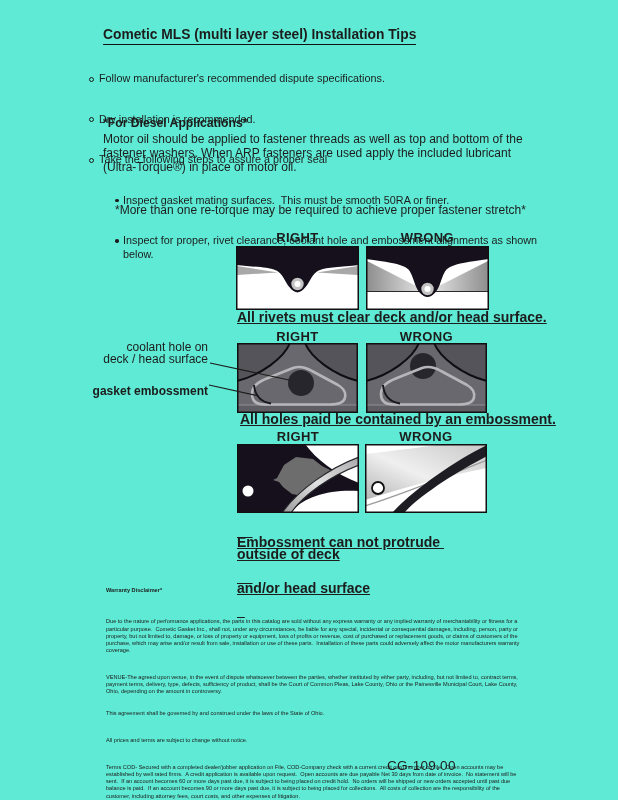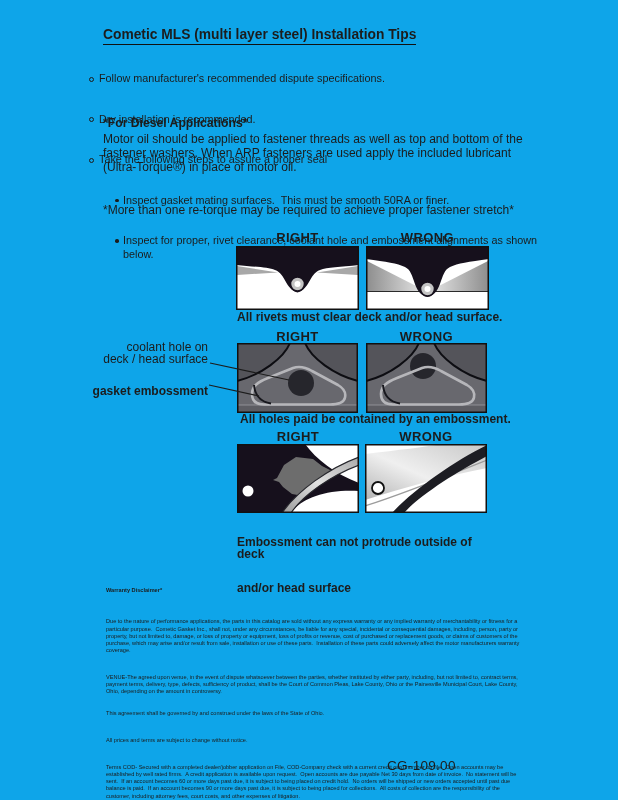--- a/index.html
+++ b/index.html
@@ -1,36 +1,36 @@
 <!DOCTYPE html>
 <html><head>
 <meta charset="utf-8">
 <style>
   html,body{margin:0;padding:0;background:#ffffff;}
   #page{
-    position:relative;width:618px;height:800px;background:#0ea5e9;overflow:hidden;
+    position:relative;width:618px;height:800px;background:#5eead4;overflow:hidden;
     font-family:"Liberation Sans","DejaVu Sans",sans-serif;color:#1c1c1c;
   }
   .abs{position:absolute;}
   
   .doc-title{left:103px;top:27px;font-size:13.8px;font-weight:bold;}
   .doc-title span{display:inline-block;border-bottom:1.6px solid #111;padding-bottom:2px;}
   
   .tips{left:89px;top:45px;width:470px;font-size:10.8px;line-height:13.5px;white-space:pre-wrap;}
   .tips .bullet{position:relative;padding-left:10px;}
   .tips .bullet::before{content:"";position:absolute;left:0;top:4.6px;width:3.4px;height:3.4px;border:1px solid #1c1c1c;border-radius:50%;}
   .tips .sub{position:relative;padding-left:34px;}
   .tips .sub::before{content:"";position:absolute;left:26px;top:5.2px;width:3.6px;height:3.6px;background:#1c1c1c;border-radius:50%;}
   
   .diesel-heading{left:103px;top:116px;font-size:12.2px;font-weight:bold;}
   .para{left:103px;width:442px;font-size:12px;line-height:13.8px;white-space:pre-wrap;}
-  .p0{top:133px;} .p1{top:161px;} .p2{top:204px;}
+  .p0{top:133px;} .p1{top:161px;} .p2{top:204px;margin-left:12px;}
   
   .rw{font-size:13px;font-weight:700;letter-spacing:0.4px;text-align:center;}
-  .cap{font-size:12px;font-weight:bold;line-height:11.5px;white-space:pre-wrap;}
+  .cap{font-size:14px;font-weight:bold;line-height:11.5px;white-space:pre-wrap;text-decoration:underline;}
   .side-label{width:118px;text-align:right;font-size:12px;line-height:11.5px;}
   .diagram{display:block;}
   
   .legal{left:106px;top:573px;width:414px;font-size:5.6px;line-height:7.1px;white-space:pre-wrap;}
   .legal .lg-head{font-weight:bold;margin:0 0 10px 0;}
   .legal p{margin:0 0 6px 0;}
   .legal p.tight{margin:0;}
   
   .footer-code{left:387px;top:758px;font-size:13.5px;letter-spacing:0.3px;}
 </style>

